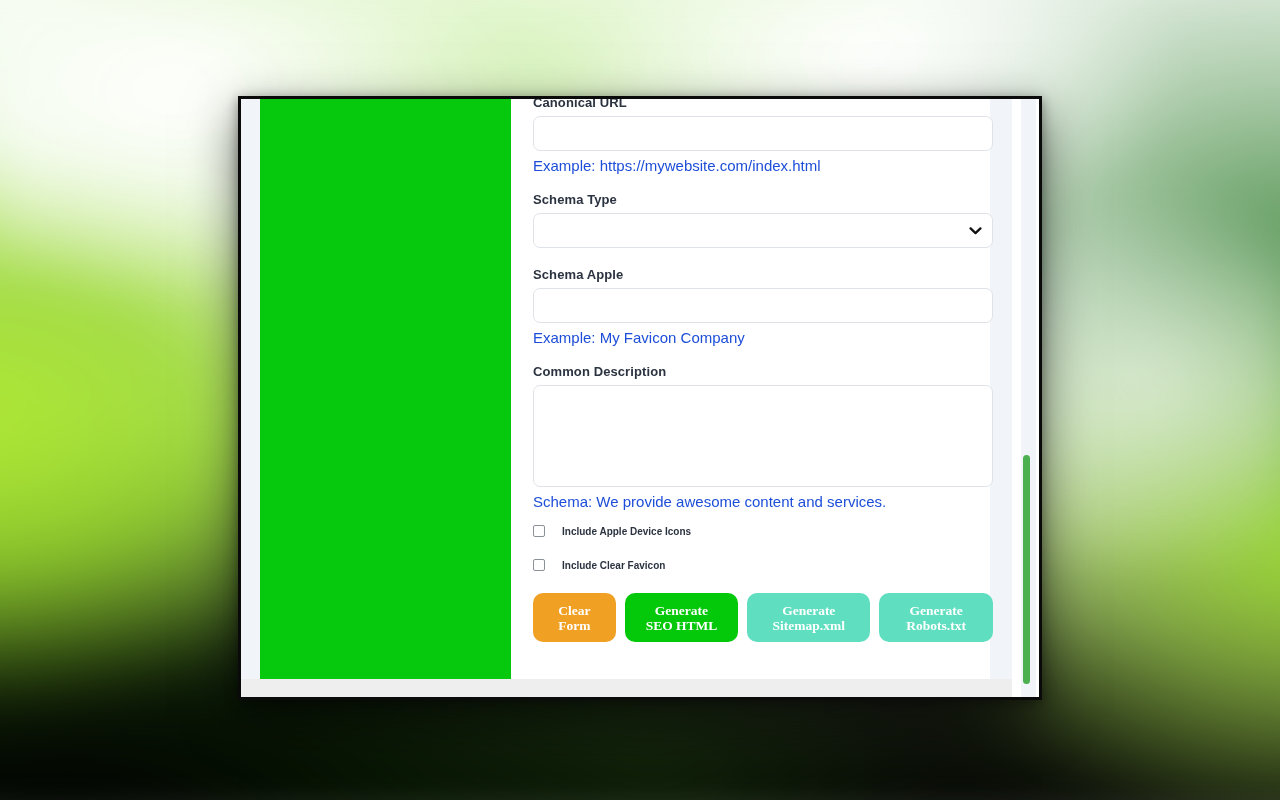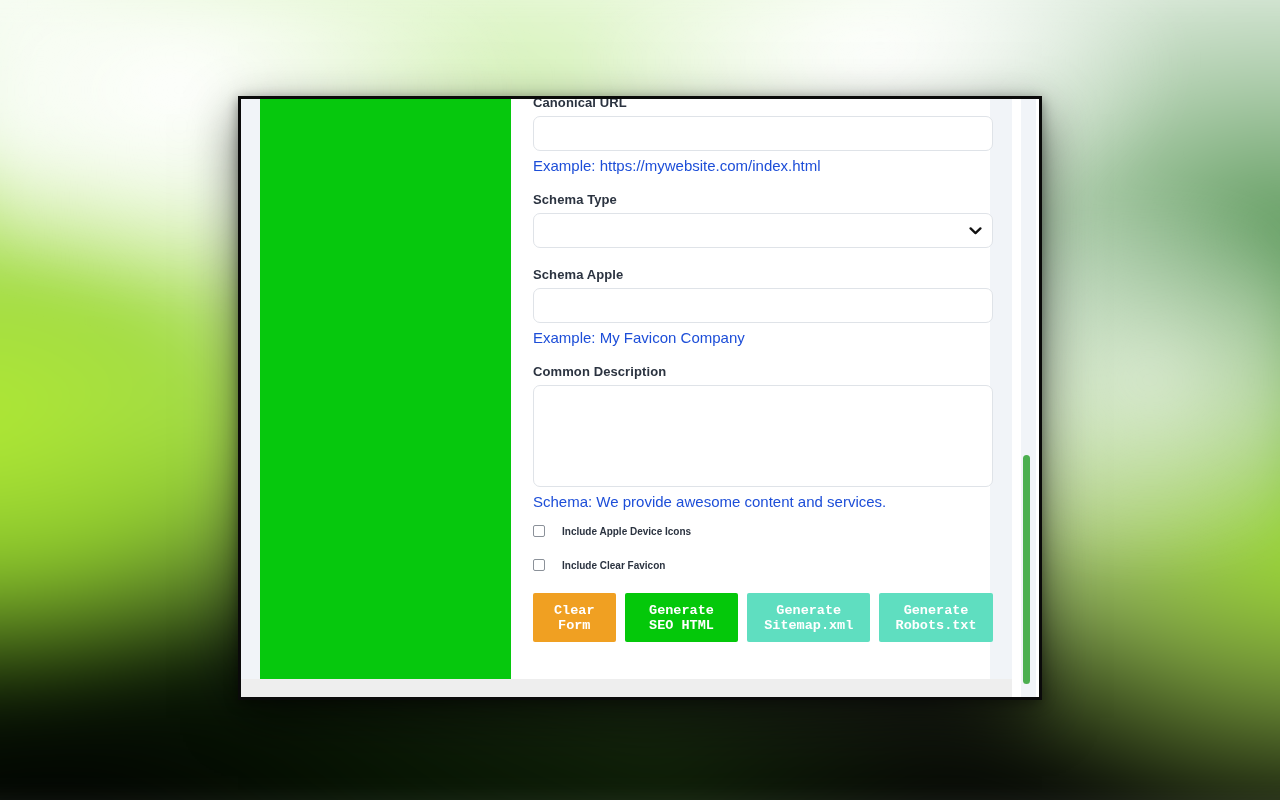--- a/index.html
+++ b/index.html
@@ -234,23 +234,23 @@
 
   
   #button-row {
     display: flex;
     gap: 9px;
     margin-top: 18px;
     align-items: stretch;
   }
   .action-btn {
     border: none;
-    border-radius: 2px;
+    border-radius: 10px;
     color: #ffffff;
-    font-family: Liberation Mono, monospace;
+    font-family: Liberation Serif, serif;
     font-size: 13.5px;
     font-weight: bold;
     line-height: 15px;
     padding: 9px 6px;
     cursor: pointer;
     text-align: center;
     white-space: pre-line;
     min-height: 49px;
     box-sizing: border-box;
     display: flex;

